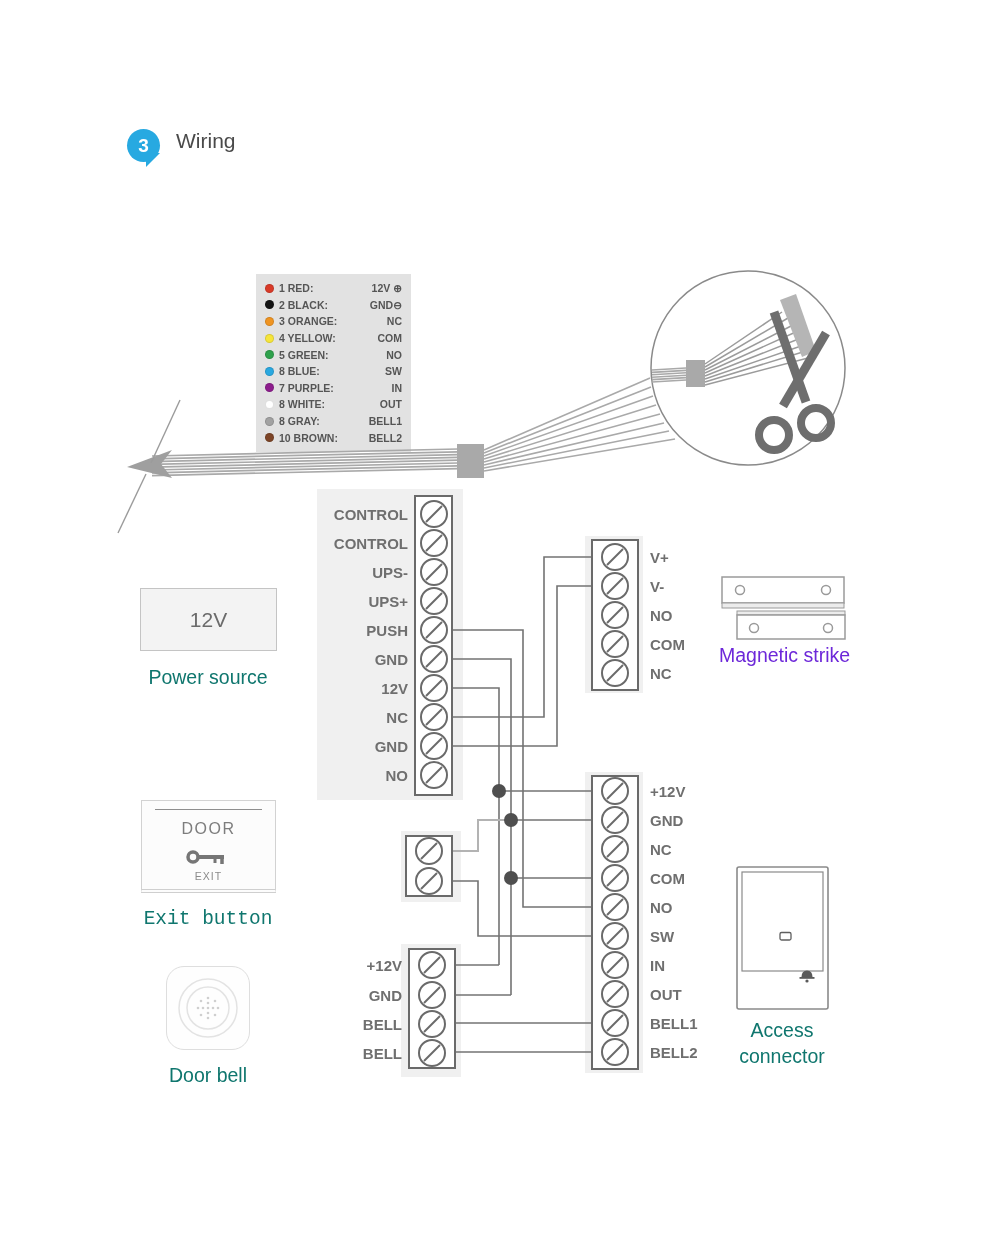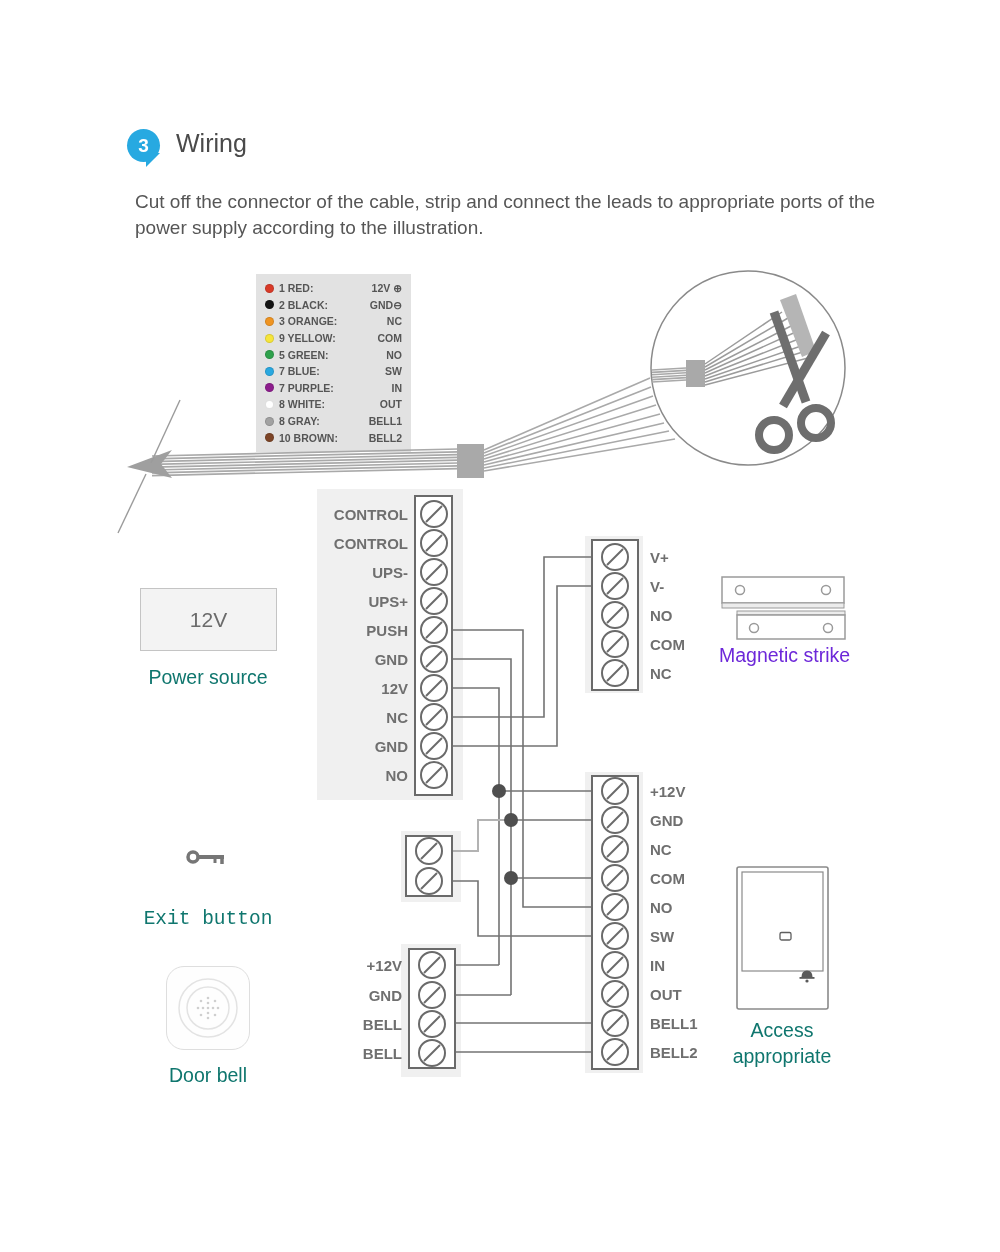--- a/index.html
+++ b/index.html
@@ -6,21 +6,21 @@
   #page{position:relative;width:1000px;height:1252px;background:#fff;overflow:hidden;
         font-family:"Liberation Sans",sans-serif;}
   .panel{position:absolute;background:#f0f0f0;}
   .lbl{position:absolute;font-weight:bold;font-size:15px;color:#6f6f6f;
        transform:translateY(-50%);white-space:nowrap;}
   .cap{position:absolute;font-size:19.5px;color:#6d28d9;white-space:nowrap;}
   .badge{position:absolute;left:127px;top:129px;width:33px;height:33px;border-radius:50%;
          color:#fff;font-size:19px;font-weight:bold;text-align:center;line-height:33px;z-index:3;}
   .badge-tail{position:absolute;left:146px;top:153px;width:0;height:0;
               border-top:14px solid #27a9e1;border-right:14px solid transparent;z-index:2;}
-  .title{position:absolute;left:176px;top:129px;font-size:25px;color:#4a4a4a;}
+  .title{position:absolute;left:176px;top:129px;font-size:21px;color:#4a4a4a;}
   .intro{position:absolute;left:135px;top:189px;width:745px;font-size:19px;
          line-height:26px;color:#565656;}
   .legend{position:absolute;left:256px;top:274px;width:155px;height:178px;background:#e2e2e2;
           display:flex;flex-direction:column;justify-content:space-around;
           padding:6px 9px;box-sizing:border-box;z-index:1;}
   .legend-row{display:flex;align-items:center;font-size:10.5px;font-weight:bold;color:#555;}
   .dot{width:9px;height:9px;border-radius:50%;margin-right:5px;flex:0 0 auto;
        border:1px solid rgba(0,0,0,0.12);box-sizing:border-box;}
   .legend-row .val{margin-left:auto;}
   .devbox{position:absolute;box-sizing:border-box;}
@@ -43,51 +43,50 @@
   .cap2{position:absolute;font-size:19.5px;color:#0f766e;text-align:center;}
 </style>
 </head>
 <body>
 
 <div id="page">
 
   <div class="badge" style="background: rgb(39, 169, 225);">3</div>
   <div class="badge-tail"></div>
   <div class="title">Wiring</div>
-  <div class="intro">Cut off the connector of the cable, strip and connect the leads to appropriate ports of the power supply according to the illustration.</div>
 
   <div class="legend">
     <div class="legend-row">
         <span class="dot" style="background: rgb(217, 58, 40);"></span>
         <span>1 RED:</span>
         <span class="val">12V ⊕</span>
       </div>
     <div class="legend-row">
         <span class="dot" style="background: rgb(20, 20, 20);"></span>
         <span>2 BLACK:</span>
         <span class="val">GND⊖</span>
       </div>
     <div class="legend-row">
         <span class="dot" style="background: rgb(239, 148, 34);"></span>
         <span>3 ORANGE:</span>
         <span class="val">NC</span>
       </div>
     <div class="legend-row">
         <span class="dot" style="background: rgb(246, 229, 58);"></span>
-        <span>9 YELLOW:</span>
+        <span>4 YELLOW:</span>
         <span class="val">COM</span>
       </div>
     <div class="legend-row">
         <span class="dot" style="background: rgb(46, 161, 76);"></span>
         <span>5 GREEN:</span>
         <span class="val">NO</span>
       </div>
     <div class="legend-row">
         <span class="dot" style="background: rgb(41, 168, 224);"></span>
-        <span>7 BLUE:</span>
+        <span>8 BLUE:</span>
         <span class="val">SW</span>
       </div>
     <div class="legend-row">
         <span class="dot" style="background: rgb(141, 29, 141);"></span>
         <span>7 PURPLE:</span>
         <span class="val">IN</span>
       </div>
     <div class="legend-row">
         <span class="dot" style="background: rgb(255, 255, 255);"></span>
         <span>8 WHITE:</span>
@@ -105,20 +104,25 @@
       </div>
   </div>
 
   <div class="panel" style="left:317px;top:489px;width:146px;height:311px;"></div>
   <div class="panel" style="left:585px;top:536px;width:58px;height:157px;"></div>
   <div class="panel" style="left:585px;top:772px;width:58px;height:301px;"></div>
   <div class="panel" style="left:401px;top:831px;width:60px;height:71px;"></div>
   <div class="panel" style="left:401px;top:944px;width:60px;height:133px;"></div>
 
   <div id="power-box" class="devbox">12V</div>
+  <div id="exit-box" class="devbox">
+    <div class="topline"></div>
+    <div class="door">DOOR</div>
+    <div class="exit">EXIT</div>
+  </div>
   <div id="bell-box" class="devbox"></div>
 
   <svg class="overlay" width="1000" height="1252" viewBox="0 0 1000 1252">
     <defs>
       <g id="screw">
         <circle cx="0" cy="0" r="13" fill="#ffffff" stroke="#6a6a6a" stroke-width="2"></circle>
         <line x1="-8" y1="8" x2="8" y2="-8" stroke="#6a6a6a" stroke-width="2"></line>
       </g>
     </defs>
 
@@ -341,15 +345,15 @@
   <div class="key" style="left:785px;top:950px;">8</div>
   <div class="key" style="left:807px;top:950px;">9</div>
   <div class="key" style="left:763px;top:977px;">*</div>
   <div class="key" style="left:785px;top:975px;">0</div>
 
   <div class="cap2" style="left:118px;top:666px;width:180px;">Power source</div>
   <div class="cap2" style="left:118px;top:908px;width:180px;font-family:Liberation Mono, monospace;">Exit button</div>
   <div class="cap2" style="left:118px;top:1064px;width:180px;">Door bell</div>
   <div class="cap" style="left:719px;top:644px;">Magnetic strike</div>
   <div class="cap2" style="left:712px;top:1019px;width:140px;">Access</div>
-  <div class="cap2" style="left:712px;top:1045px;width:140px;">appropriate</div>
+  <div class="cap2" style="left:712px;top:1045px;width:140px;">connector</div>
 
 </div>
 
 </body></html>

